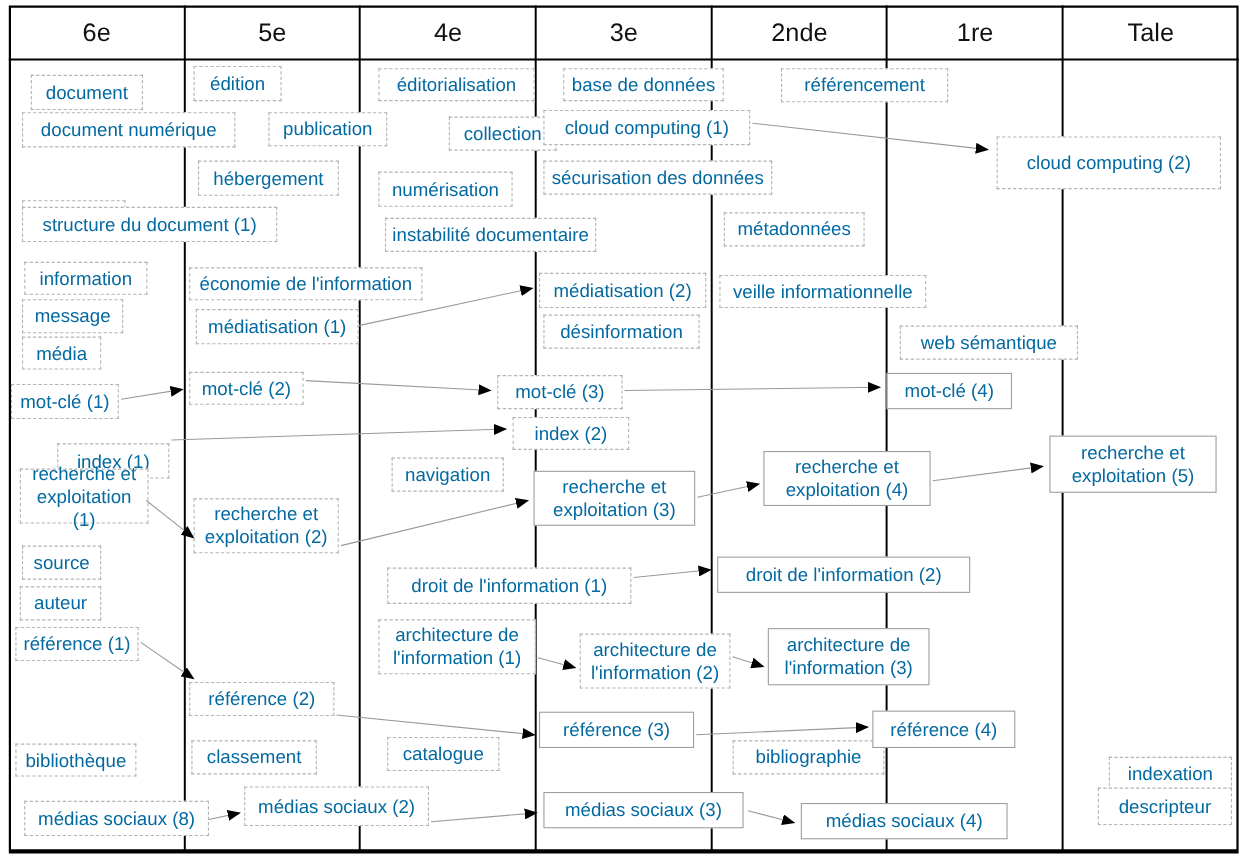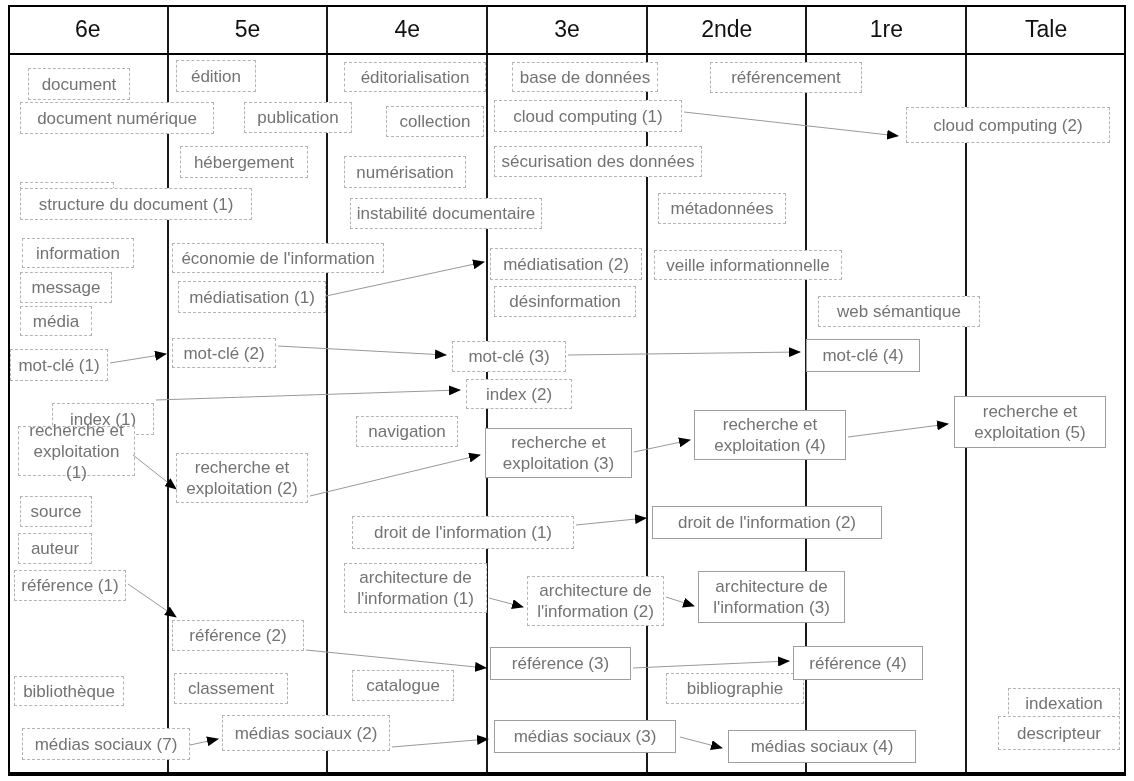--- a/index.html
+++ b/index.html
@@ -10,21 +10,21 @@
   #boxes-layer{position:absolute;left:0;top:0;width:1134px;height:781px;z-index:2;}
   #arrows-layer{z-index:3;pointer-events:none;}
   .header-row{position:absolute;left:8px;top:5px;width:1118px;height:49px;display:flex;z-index:4;}
   .header-cell{flex:1;display:flex;align-items:center;justify-content:center;
                font-size:23px;color:#111;}
   .outer-border{position:absolute;left:8px;top:5px;width:1118px;height:771px;
                 border:2px solid #000;border-bottom-width:4px;box-sizing:border-box;
                 z-index:5;pointer-events:none;}
   .concept-box{position:absolute;background:#fff;display:flex;align-items:center;
                justify-content:center;text-align:center;font-size:17px;line-height:21px;
-               white-space:pre-line;color:#737373;box-sizing:border-box;padding:1px 3px;}
+               white-space:pre-line;color:#0369a1;box-sizing:border-box;padding:1px 3px;}
   .concept-box.dashed{border:1px dashed #b4b4b4;}
   .concept-box.solid{border:1px solid #9e9e9e;}
 </style>
 </head>
 <body>
 
 <div class="frame">
   <svg class="layer" id="grid-layer">
       <line x1="168" y1="5" x2="168" y2="774" stroke="#000000" stroke-width="1.8"></line>
       <line x1="327" y1="5" x2="327" y2="774" stroke="#000000" stroke-width="1.8"></line>
@@ -44,34 +44,34 @@
       <div class="concept-box dashed" style="left: 20px; top: 272px; width: 92px; height: 31px;">message</div>
       <div class="concept-box dashed" style="left: 20px; top: 306px; width: 72px; height: 30px;">média</div>
       <div class="concept-box dashed" style="left: 10px; top: 349px; width: 98px; height: 32px;">mot-clé (1)</div>
       <div class="concept-box dashed" style="left: 52px; top: 384px; width: 102px; height: 32px; margin-top: 19px;">index (1)</div>
       <div class="concept-box dashed" style="left: 18px; top: 426px; width: 117px; height: 50px;">recherche et
 exploitation (1)</div>
       <div class="concept-box dashed" style="left: 20px; top: 496px; width: 72px; height: 31px;">source</div>
       <div class="concept-box dashed" style="left: 18px; top: 533px; width: 74px; height: 31px;">auteur</div>
       <div class="concept-box dashed" style="left: 14px; top: 570px; width: 112px; height: 31px;">référence (1)</div>
       <div class="concept-box dashed" style="left: 14px; top: 676px; width: 110px; height: 30px;">bibliothèque</div>
-      <div class="concept-box dashed" style="left: 22px; top: 728px; width: 168px; height: 32px;">médias sociaux (7)</div>
+      <div class="concept-box dashed" style="left: 22px; top: 728px; width: 168px; height: 32px;">médias sociaux (8)</div>
       <div class="concept-box dashed" style="left: 176px; top: 60px; width: 80px; height: 32px;">édition</div>
       <div class="concept-box dashed" style="left: 244px; top: 102px; width: 108px; height: 31px;">publication</div>
       <div class="concept-box dashed" style="left: 180px; top: 146px; width: 128px; height: 32px;">hébergement</div>
       <div class="concept-box dashed" style="left: 172px; top: 243px; width: 212px; height: 30px;">économie de l'information</div>
       <div class="concept-box dashed" style="left: 178px; top: 281px; width: 148px; height: 32px;">médiatisation (1)</div>
       <div class="concept-box dashed" style="left: 172px; top: 338px; width: 104px; height: 30px;">mot-clé (2)</div>
       <div class="concept-box dashed" style="left: 176px; top: 453px; width: 132px; height: 50px;">recherche et
 exploitation (2)</div>
       <div class="concept-box dashed" style="left: 172px; top: 620px; width: 132px; height: 31px;">référence (2)</div>
       <div class="concept-box dashed" style="left: 174px; top: 673px; width: 114px; height: 31px;">classement</div>
       <div class="concept-box dashed" style="left: 222px; top: 715px; width: 168px; height: 36px;">médias sociaux (2)</div>
       <div class="concept-box dashed" style="left: 344px; top: 62px; width: 142px; height: 30px;">éditorialisation</div>
-      <div class="concept-box dashed" style="left: 386px; top: 106px; width: 98px; height: 31px;">collection</div>
+      <div class="concept-box dashed" style="left: 408px; top: 106px; width: 98px; height: 31px;">collection</div>
       <div class="concept-box dashed" style="left: 350px; top: 198px; width: 192px; height: 31px;">instabilité documentaire</div>
       <div class="concept-box dashed" style="left: 344px; top: 156px; width: 122px; height: 32px;">numérisation</div>
       <div class="concept-box dashed" style="left: 356px; top: 416px; width: 102px; height: 31px;">navigation</div>
       <div class="concept-box dashed" style="left: 352px; top: 516px; width: 222px; height: 33px;">droit de l'information (1)</div>
       <div class="concept-box dashed" style="left: 344px; top: 563px; width: 143px; height: 50px;">architecture de
 l'information (1)</div>
       <div class="concept-box dashed" style="left: 352px; top: 670px; width: 102px; height: 31px;">catalogue</div>
       <div class="concept-box dashed" style="left: 512px; top: 62px; width: 146px; height: 30px;">base de données</div>
       <div class="concept-box dashed" style="left: 494px; top: 100px; width: 188px; height: 32px;">cloud computing (1)</div>
       <div class="concept-box dashed" style="left: 494px; top: 146px; width: 208px; height: 31px;">sécurisation des données</div>
@@ -91,21 +91,21 @@
       <div class="concept-box solid" style="left: 694px; top: 410px; width: 152px; height: 50px;">recherche et
 exploitation (4)</div>
       <div class="concept-box solid" style="left: 652px; top: 506px; width: 230px; height: 33px;">droit de l'information (2)</div>
       <div class="concept-box solid" style="left: 698px; top: 571px; width: 147px; height: 52px;">architecture de
 l'information (3)</div>
       <div class="concept-box dashed" style="left: 666px; top: 673px; width: 138px; height: 31px;">bibliographie</div>
       <div class="concept-box solid" style="left: 728px; top: 730px; width: 188px; height: 33px;">médias sociaux (4)</div>
       <div class="concept-box dashed" style="left: 818px; top: 296px; width: 162px; height: 31px;">web sémantique</div>
       <div class="concept-box solid" style="left: 806px; top: 339px; width: 114px; height: 33px;">mot-clé (4)</div>
       <div class="concept-box solid" style="left: 793px; top: 646px; width: 130px; height: 34px;">référence (4)</div>
-      <div class="concept-box dashed" style="left: 906px; top: 107px; width: 204px; height: 36px;">cloud computing (2)</div>
+      <div class="concept-box dashed" style="left: 906px; top: 124px; width: 204px; height: 48px;">cloud computing (2)</div>
       <div class="concept-box solid" style="left: 954px; top: 396px; width: 152px; height: 52px;">recherche et
 exploitation (5)</div>
       <div class="concept-box dashed" style="left: 1008px; top: 688px; width: 112px; height: 31px; text-align: center;">indexation</div>
       <div class="concept-box dashed" style="left: 998px; top: 716px; width: 122px; height: 34px;">descripteur</div>
     </div>
 
   <svg class="layer" id="arrows-layer">
     <defs>
       <marker id="ah" markerWidth="14" markerHeight="10" refX="11" refY="5" orient="auto" markerUnits="userSpaceOnUse">
         <path d="M0,0 L12,5 L0,10 z" fill="#000"></path>

